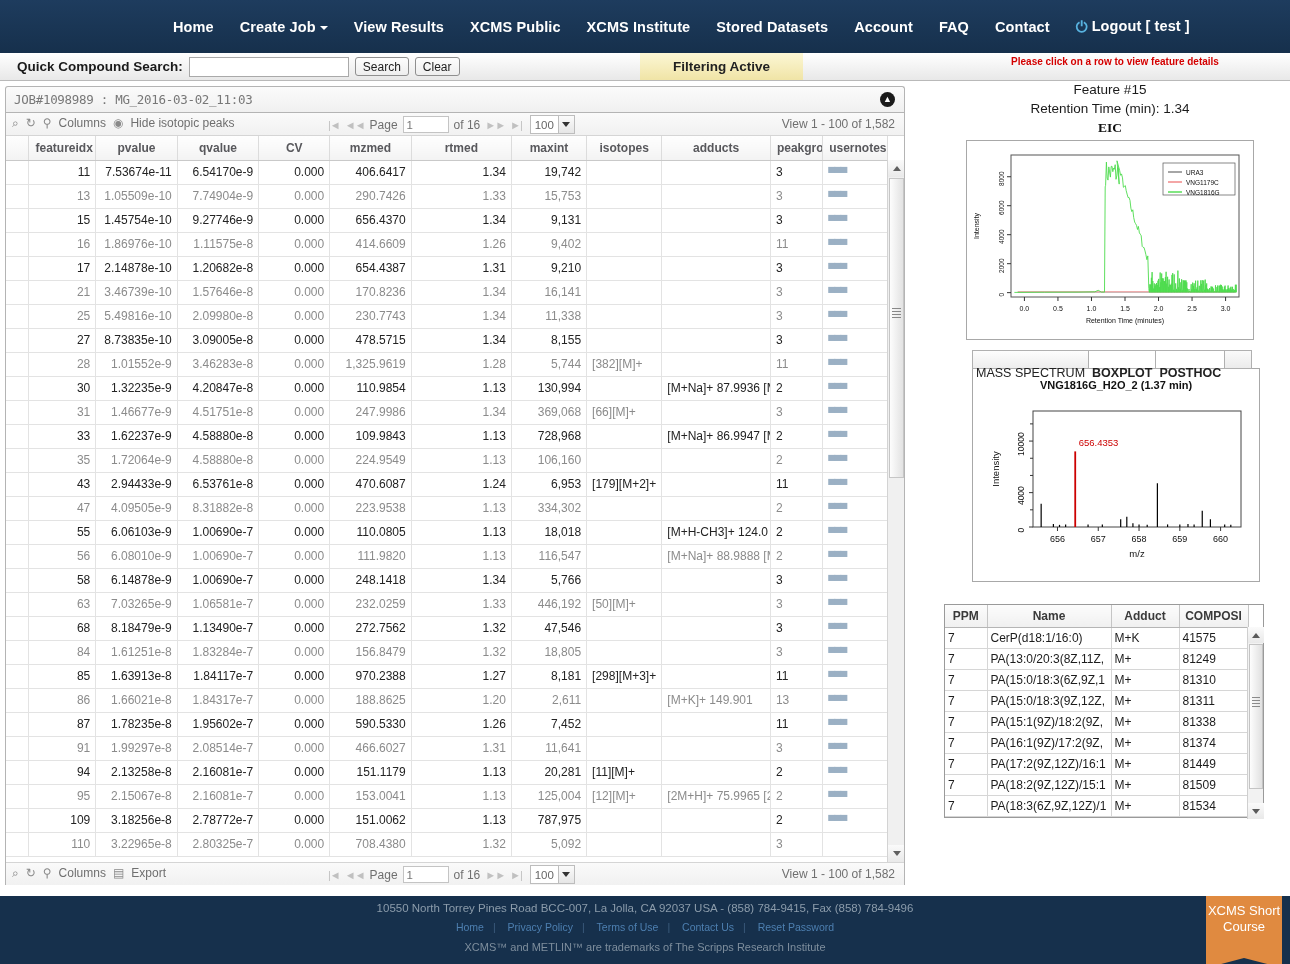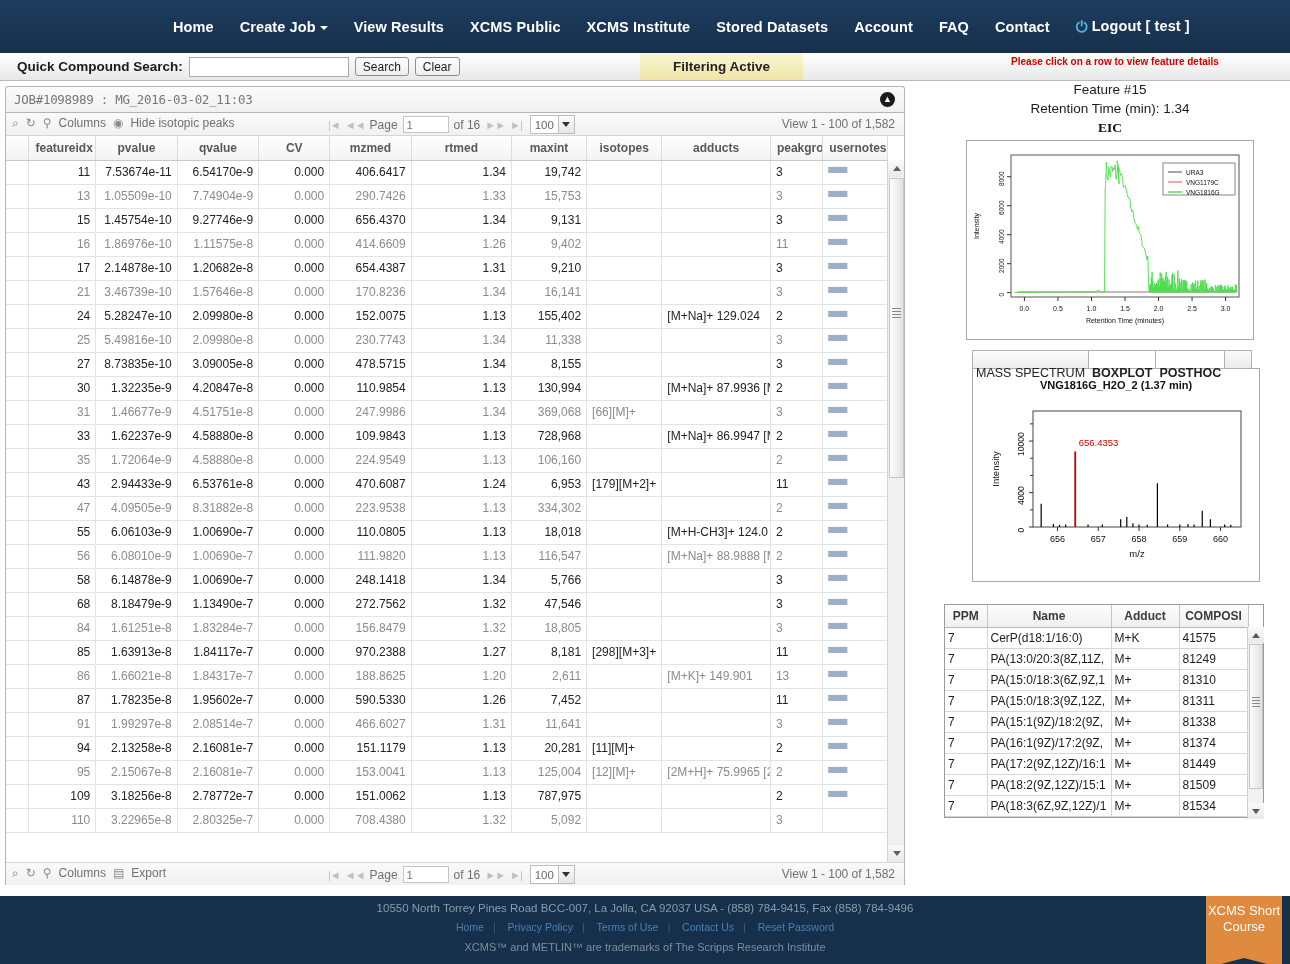--- a/index.html
+++ b/index.html
@@ -487,34 +487,20 @@
               <td class="c3 num">1.57646e-8</td>
               <td class="c4 num">0.000</td>
               <td class="c5 num">170.8236</td>
               <td class="c6 num">1.34</td>
               <td class="c7 num">16,141</td>
               <td class="c8 lft"></td>
               <td class="c9 lft"></td>
               <td class="c10 lft">3</td>
               <td class="c11 lft"><span class="dots">▀▀▀</span></td>
             </tr>
-            <tr class="odd">
-              <td class="c0"></td>
-              <td class="c1 num">24</td>
-              <td class="c2 num">5.28247e-10</td>
-              <td class="c3 num">2.09980e-8</td>
-              <td class="c4 num">0.000</td>
-              <td class="c5 num">152.0075</td>
-              <td class="c6 num">1.13</td>
-              <td class="c7 num">155,402</td>
-              <td class="c8 lft"></td>
-              <td class="c9 lft">[M+Na]+ 129.024</td>
-              <td class="c10 lft">2</td>
-              <td class="c11 lft"><span class="dots">▀▀▀</span></td>
-            </tr>
             <tr class="even">
               <td class="c0"></td>
               <td class="c1 num">25</td>
               <td class="c2 num">5.49816e-10</td>
               <td class="c3 num">2.09980e-8</td>
               <td class="c4 num">0.000</td>
               <td class="c5 num">230.7743</td>
               <td class="c6 num">1.34</td>
               <td class="c7 num">11,338</td>
               <td class="c8 lft"></td>
@@ -527,20 +513,34 @@
               <td class="c1 num">27</td>
               <td class="c2 num">8.73835e-10</td>
               <td class="c3 num">3.09005e-8</td>
               <td class="c4 num">0.000</td>
               <td class="c5 num">478.5715</td>
               <td class="c6 num">1.34</td>
               <td class="c7 num">8,155</td>
               <td class="c8 lft"></td>
               <td class="c9 lft"></td>
               <td class="c10 lft">3</td>
+              <td class="c11 lft"><span class="dots">▀▀▀</span></td>
+            </tr>
+            <tr class="even">
+              <td class="c0"></td>
+              <td class="c1 num">28</td>
+              <td class="c2 num">1.01552e-9</td>
+              <td class="c3 num">3.46283e-8</td>
+              <td class="c4 num">0.000</td>
+              <td class="c5 num">1,325.9619</td>
+              <td class="c6 num">1.28</td>
+              <td class="c7 num">5,744</td>
+              <td class="c8 lft">[382][M]+</td>
+              <td class="c9 lft"></td>
+              <td class="c10 lft">11</td>
               <td class="c11 lft"><span class="dots">▀▀▀</span></td>
             </tr>
             <tr class="odd">
               <td class="c0"></td>
               <td class="c1 num">30</td>
               <td class="c2 num">1.32235e-9</td>
               <td class="c3 num">4.20847e-8</td>
               <td class="c4 num">0.000</td>
               <td class="c5 num">110.9854</td>
               <td class="c6 num">1.13</td>
@@ -651,20 +651,34 @@
             <tr class="odd">
               <td class="c0"></td>
               <td class="c1 num">58</td>
               <td class="c2 num">6.14878e-9</td>
               <td class="c3 num">1.00690e-7</td>
               <td class="c4 num">0.000</td>
               <td class="c5 num">248.1418</td>
               <td class="c6 num">1.34</td>
               <td class="c7 num">5,766</td>
               <td class="c8 lft"></td>
+              <td class="c9 lft"></td>
+              <td class="c10 lft">3</td>
+              <td class="c11 lft"><span class="dots">▀▀▀</span></td>
+            </tr>
+            <tr class="even">
+              <td class="c0"></td>
+              <td class="c1 num">63</td>
+              <td class="c2 num">7.03265e-9</td>
+              <td class="c3 num">1.06581e-7</td>
+              <td class="c4 num">0.000</td>
+              <td class="c5 num">232.0259</td>
+              <td class="c6 num">1.33</td>
+              <td class="c7 num">446,192</td>
+              <td class="c8 lft">[50][M]+</td>
               <td class="c9 lft"></td>
               <td class="c10 lft">3</td>
               <td class="c11 lft"><span class="dots">▀▀▀</span></td>
             </tr>
             <tr class="odd">
               <td class="c0"></td>
               <td class="c1 num">68</td>
               <td class="c2 num">8.18479e-9</td>
               <td class="c3 num">1.13490e-7</td>
               <td class="c4 num">0.000</td>

